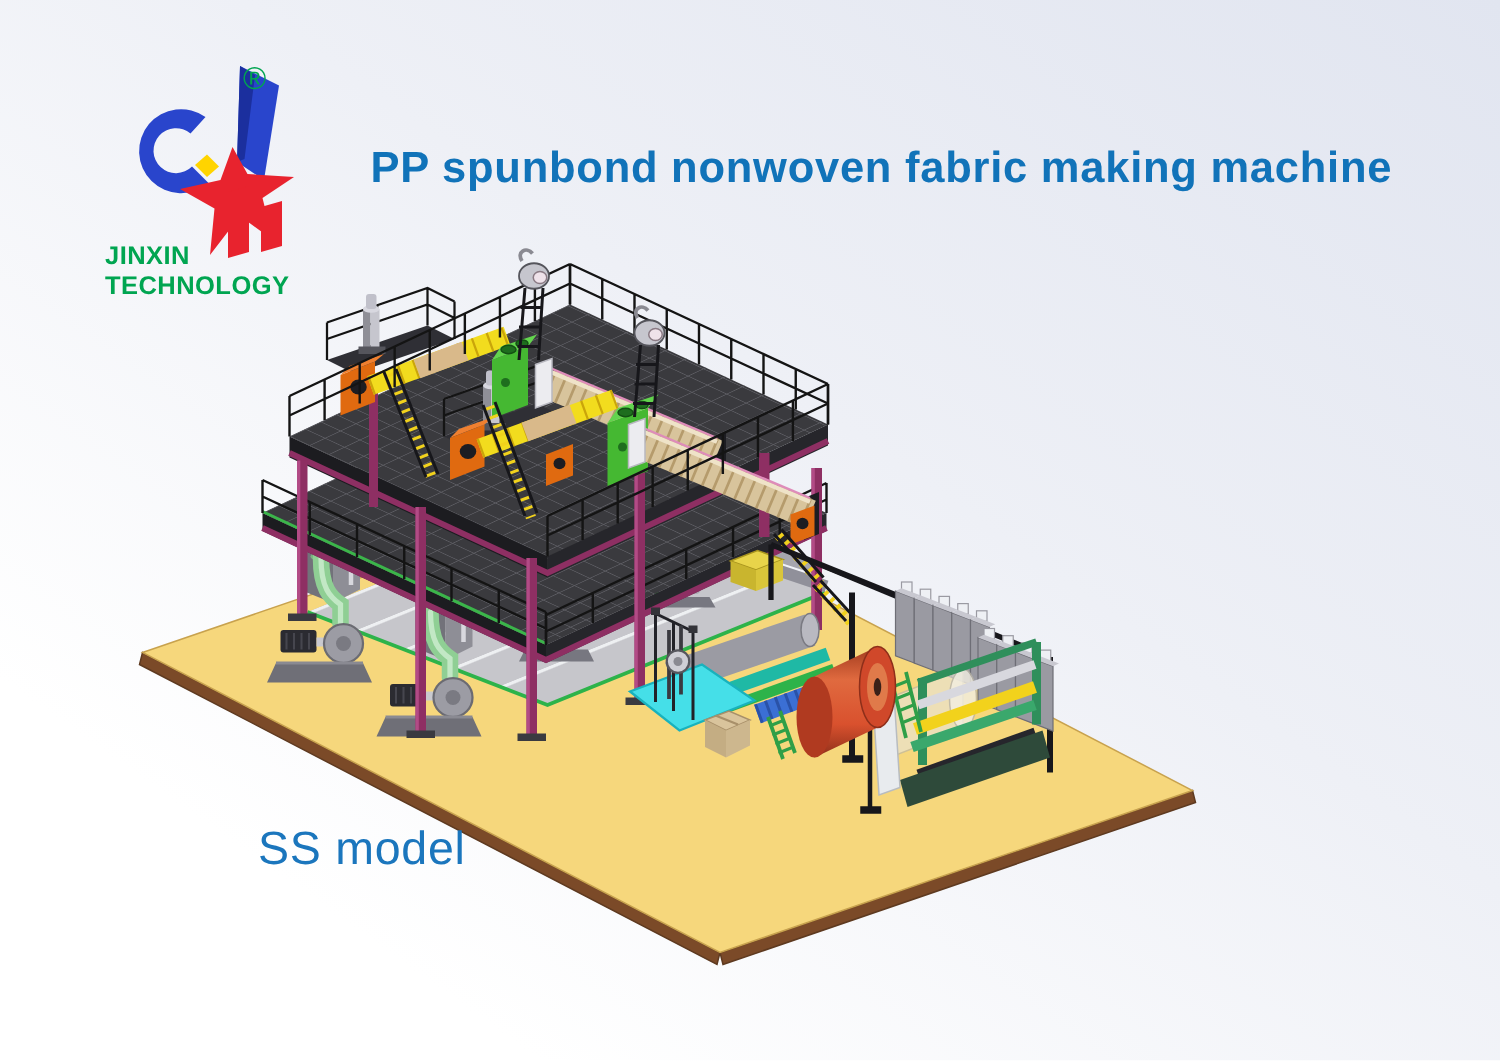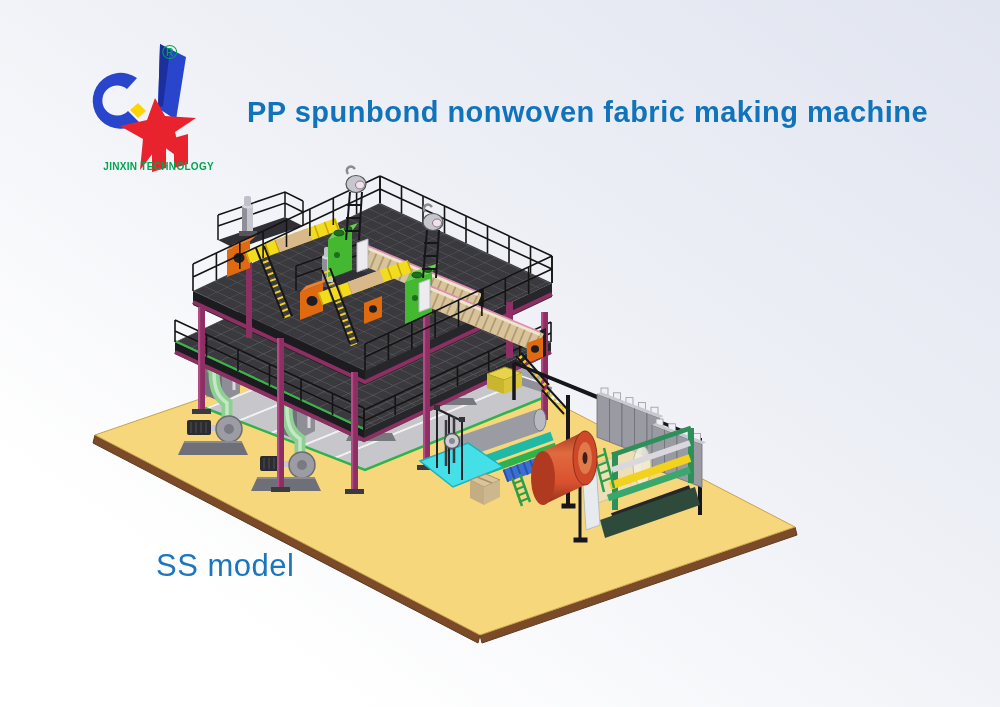--- a/index.html
+++ b/index.html
@@ -14,23 +14,23 @@
     --cabinet-gray:#9a9aa2; --winder-green:#2f8f5b; --tread-yellow:#f2d21c;
     --bg-top:#e1e5f0; --bg-bottom:#ffffff;
   }
   html,body{margin:0;padding:0;}
   body{font-family:"Liberation Sans",sans-serif;}
   #page{position:relative;width:1000px;height:707px;overflow:hidden;
         background:linear-gradient(to top right,var(--bg-bottom) 18%,#eef0f6 58%,var(--bg-top) 100%);}
   #scene{position:absolute;left:0;top:0;}
   .title{position:absolute;left:213px;top:96px;width:720px;
          font-size:29px;font-weight:bold;letter-spacing:.5px;color:var(--title-blue);margin-left:34px;}
-  .model-label{position:absolute;left:156px;top:548px;font-size:31px;color:var(--model-blue);letter-spacing:.5px;}
-  .brand{position:absolute;left:70px;top:161px;width:144px;text-align:right;
-         font-size:10px;font-weight:bold;letter-spacing:.3px;color:var(--logo-green);}
+  .model-label{position:absolute;left:172px;top:548px;font-size:31px;color:var(--model-blue);letter-spacing:.5px;}
+  .brand{position:absolute;left:70px;top:161px;width:144px;text-align:left;
+         font-size:17px;font-weight:bold;letter-spacing:.3px;color:var(--logo-green);}
 </style>
 </head>
 <body>
 
 <div id="page">
 
 <svg id="scene" width="1000" height="707" viewBox="0 0 1000 707">
   <defs>
     <pattern id="grate" width="0.055" height="0.075" patternUnits="userSpaceOnUse">
       <path d="M0 0 H0.055 M0 0 V0.075" stroke="var(--grid-line)" stroke-width="0.006" fill="none"></path>

